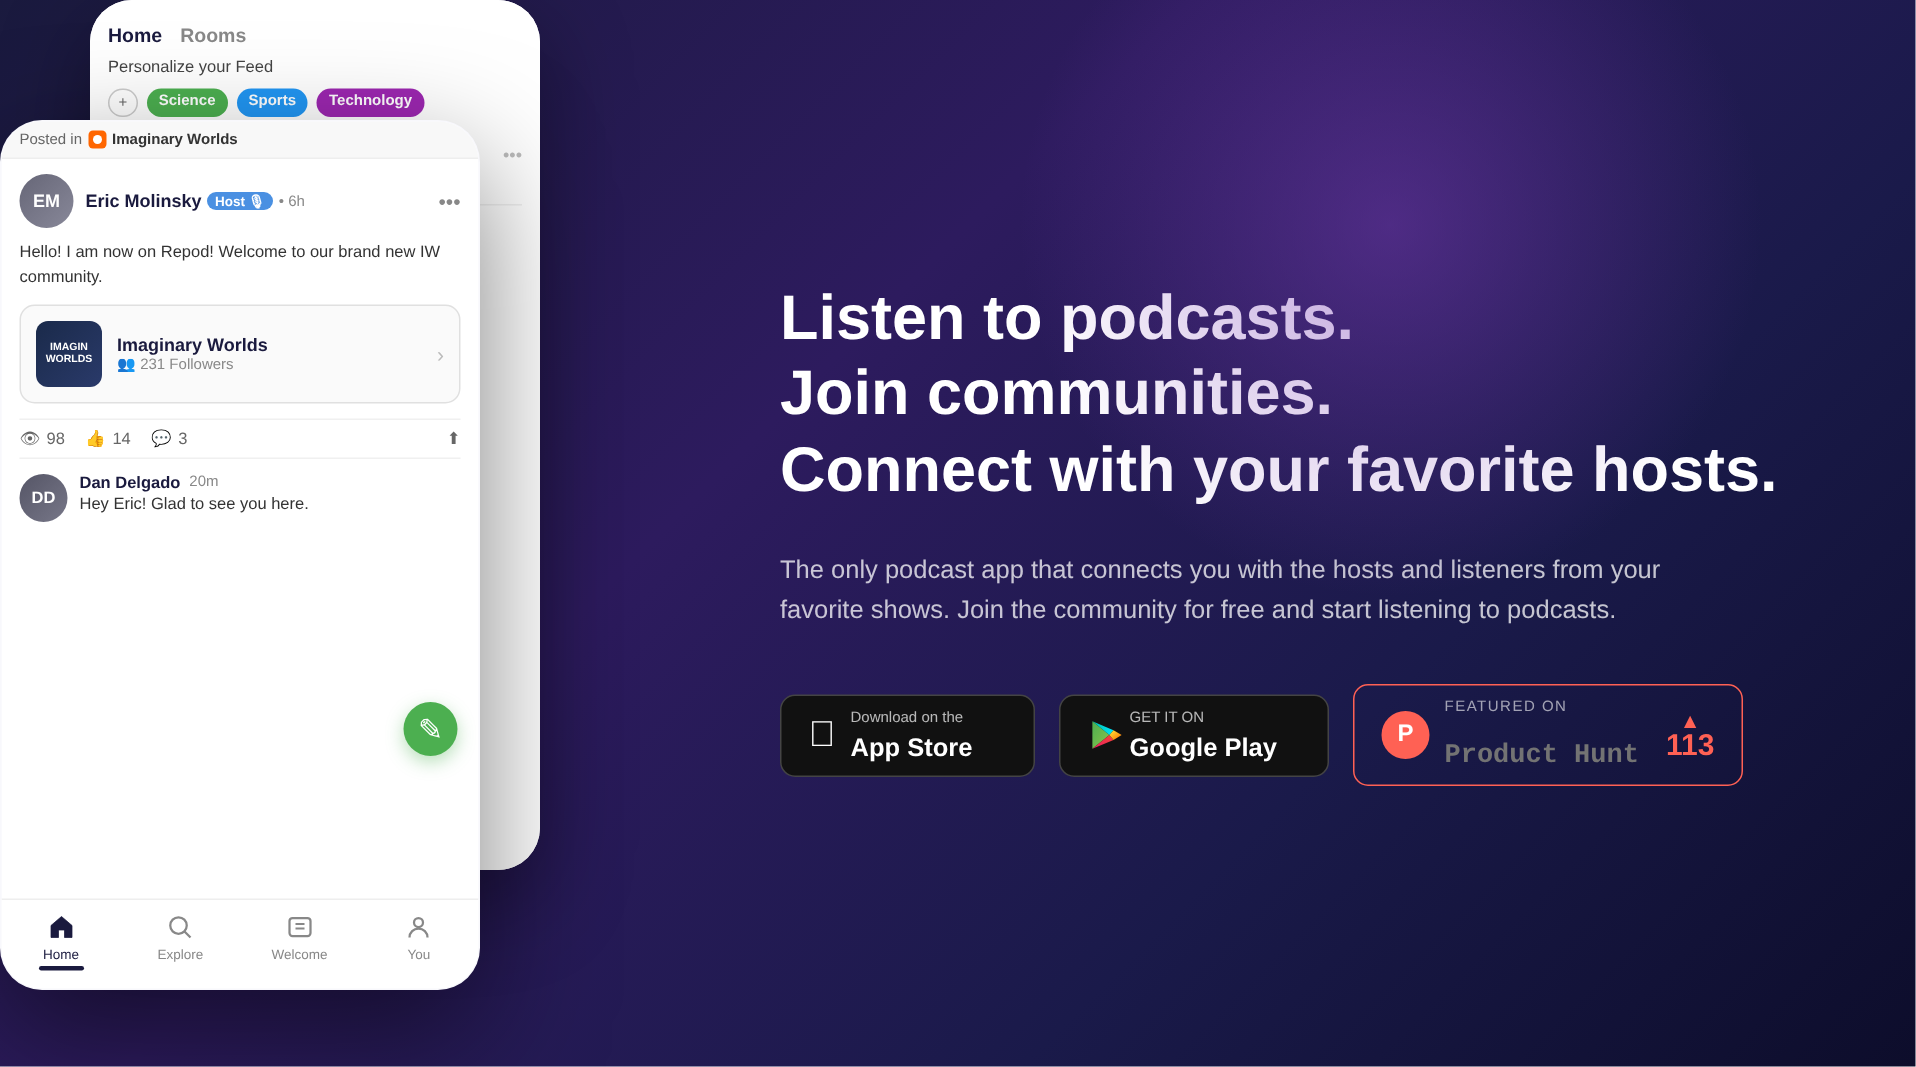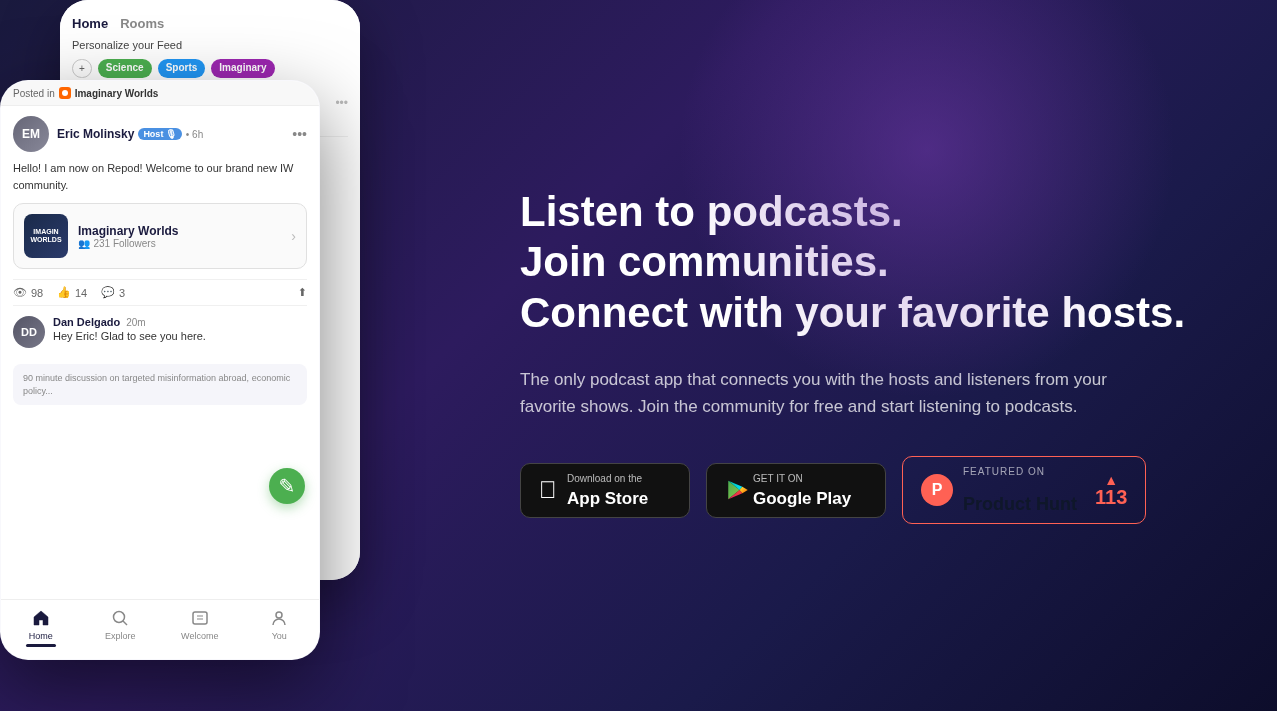--- a/index.html
+++ b/index.html
@@ -560,22 +560,23 @@
       color: rgba(255,255,255,0.6);
       letter-spacing: 1px;
       text-transform: uppercase;
       line-height: 1;
       margin-bottom: 2px;
     }
 
     .ph-main {
       font-size: 18px;
       font-weight: 700;
-      color: #0f172a;
+      color: #737373;
       line-height: 1;
+      font-family: Liberation Mono, monospace;
     }
 
     .ph-count {
       display: flex;
       flex-direction: column;
       align-items: center;
       margin-left: 8px;
     }
 
     .ph-arrow {
@@ -611,21 +612,21 @@
     <div class="phone-back-inner">
       <div class="phone-back-nav">
         <span class="phone-back-nav-item">Home</span>
         <span class="phone-back-nav-item inactive">Rooms</span>
       </div>
       <div class="phone-back-subtitle">Personalize your Feed</div>
       <div class="phone-back-tags">
         <div class="tag-outline">+ </div>
         <div class="tag tag-science">Science</div>
         <div class="tag tag-sports">Sports</div>
-        <div class="tag tag-technology">Imaginary</div>
+        <div class="tag tag-technology">Technology</div>
       </div>
       <div class="feed-item">
         <div class="avatar-small" style="background: linear-gradient(135deg, #888,#bbb);">EJ</div>
         <div class="feed-item-content">
           <div class="feed-item-header">
             <span class="feed-item-name">Eric Johnson</span>
             <span class="feed-item-time">16h</span>
             <span style="color:#bbb;font-size:12px;">•••</span>
           </div>
           <div class="feed-item-text">Back from my vacation and immediately...</div>
@@ -693,32 +694,28 @@
             <span>3</span>
           </div>
           <div class="action-item action-share">
             <span>⬆</span>
           </div>
         </div>
 
         <div class="comment">
           <div class="avatar-small" style="background: linear-gradient(135deg, #556, #778);">DD</div>
           <div>
-            <div style="display:flex; gap:6px; align-items:center; margin-bottom:2px;">
+            <div style="display:flex; gap:6px; margin-bottom:2px;">
               <span class="comment-author">Dan Delgado</span>
               <span class="comment-time">20m</span>
             </div>
             <div class="comment-text">Hey Eric! Glad to see you here.</div>
           </div>
         </div>
 
-        <div style="margin-top: 16px; background: #f5f5fa; border-radius: 8px; padding: 8px 10px;">
-          <div style="font-size:9px; color:#888; line-height:1.4;">90 minute discussion on targeted
-misinformation abroad, economic policy...</div>
-        </div>
 
       </div>
 
       <div style="position:relative;">
         <div class="fab-button">✎</div>
       </div>
 
       <div class="bottom-nav">
         <div class="bottom-nav-item active">
           <div class="bottom-nav-icon">

